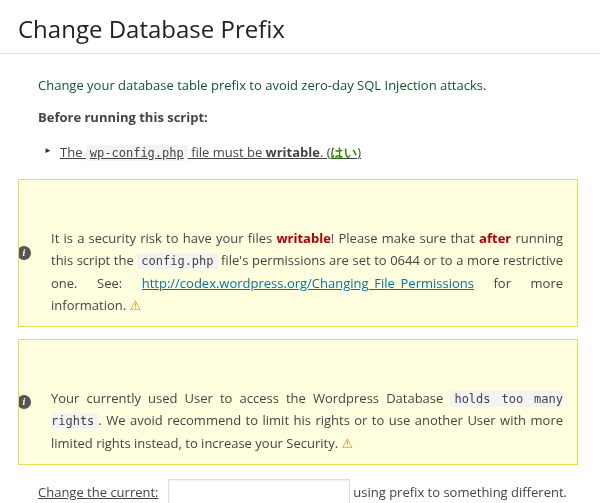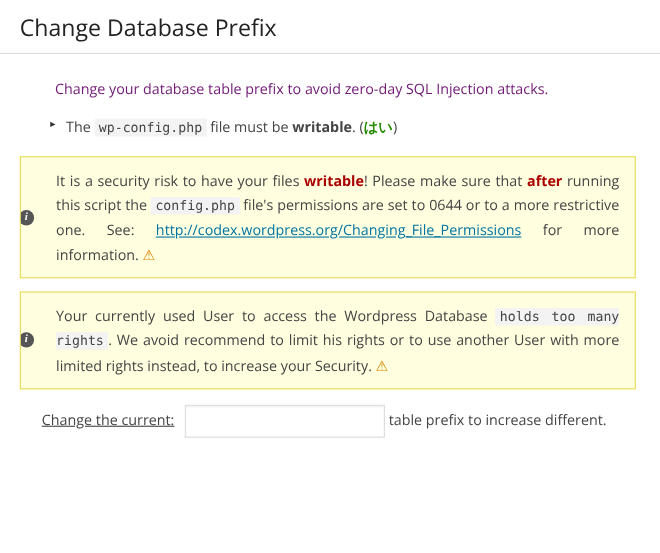--- a/index.html
+++ b/index.html
@@ -7,52 +7,53 @@
     font-family: -apple-system, "Open Sans", "Helvetica Neue", Arial, sans-serif;
     font-size: 13px;
     color: #444;
     background: #fff;
     width: 600px;
   }
   .wrap {
     padding: 0;
   }
   h2.title {
-    font-size: 21px;
+    font-size: 24px;
     font-weight: 500;
     color: #222;
     margin: 0;
     padding: 12px 18px 8px 18px;
   }
   .hr {
     border: 0;
     border-top: 1px solid #ddd;
     margin: 0;
   }
   .content {
     padding: 10px 22px 18px 38px;
   }
   p.intro {
-    margin: 12px 0 14px 12px;
-    color: #701a75;
+    margin: 12px 0 14px 0;
+    color: #14532d;
   }
   p.before {
     font-weight: 700;
     margin: 14px 0 10px 0;
   }
   ul.checks {
     margin: 6px 0 16px 0;
     padding-left: 6px;
     list-style: none;
   }
   ul.checks li {
     position: relative;
     padding-left: 16px;
     margin: 16px 0;
     line-height: 1.6;
+    text-decoration: underline;
   }
   ul.checks li::before {
     content: "►";
     position: absolute;
     left: 0;
     top: 2px;
     font-size: 8px;
     color: #333;
   }
   .code {
@@ -89,20 +90,21 @@
     font-size: 10px;
     line-height: 14px;
     text-align: center;
     position: absolute;
     left: -2px;
     top: 50%;
     margin-top: -7px;
   }
   .notice .body {
     padding-left: 18px;
+    margin-top: 37px;
   }
   .notice a { color: #0074a2; text-decoration: underline; }
   .red { color: #aa0000; font-weight: 700; }
   .warn-ico {
     color: #d98500;
     font-size: 13px;
   }
   .inline-row {
     margin: 14px 0 10px 0;
   }
@@ -126,20 +128,21 @@
 
 <div class="wrap">
 
   <h2 class="title">Change Database Prefix</h2>
   <hr class="hr">
 
   <div class="content">
 
     <p class="intro">Change your database table prefix to avoid zero-day SQL Injection attacks.</p>
 
+    <p class="before">Before running this script:</p>
 
     <ul class="checks">
       <li>
         <span>The </span>
         <span class="code">wp-config.php</span>
         <span> file must be </span><b>writable</b><span>. (</span><span class="ok">はい</span><span>)</span>
       </li>
     </ul>
 
     <div class="notice">
@@ -152,18 +155,18 @@
     <div class="notice">
       <span class="ico info-ico">i</span>
       <div class="body">
         <span>Your currently used User to access the Wordpress Database </span><span class="code">holds too many rights</span><span>. We avoid recommend to limit his rights or to use another User with more limited rights instead, to increase your Security. </span><span class="warn-ico">⚠</span>
       </div>
     </div>
 
     <div class="inline-row">
       <label>Change the current:</label>
       <input type="text" placeholder="" style="">
-      <span>table prefix to increase different.</span>
+      <span>using prefix to something different.</span>
     </div>
 
 
   </div>
 </div>
 
 </body></html>

